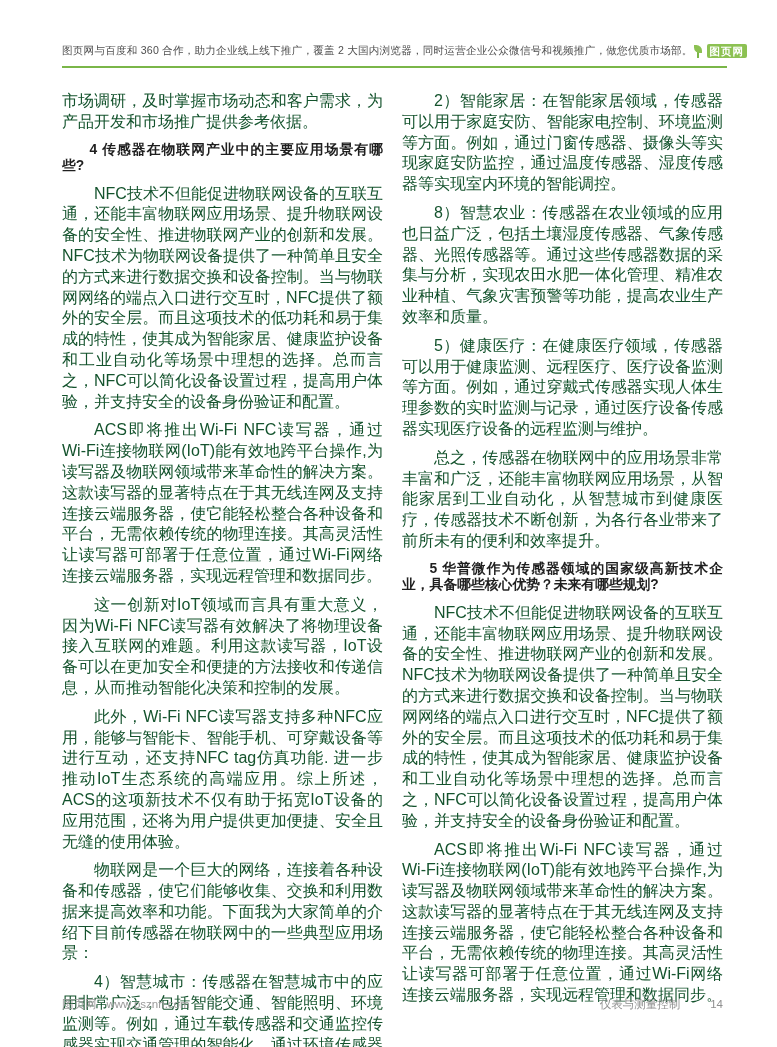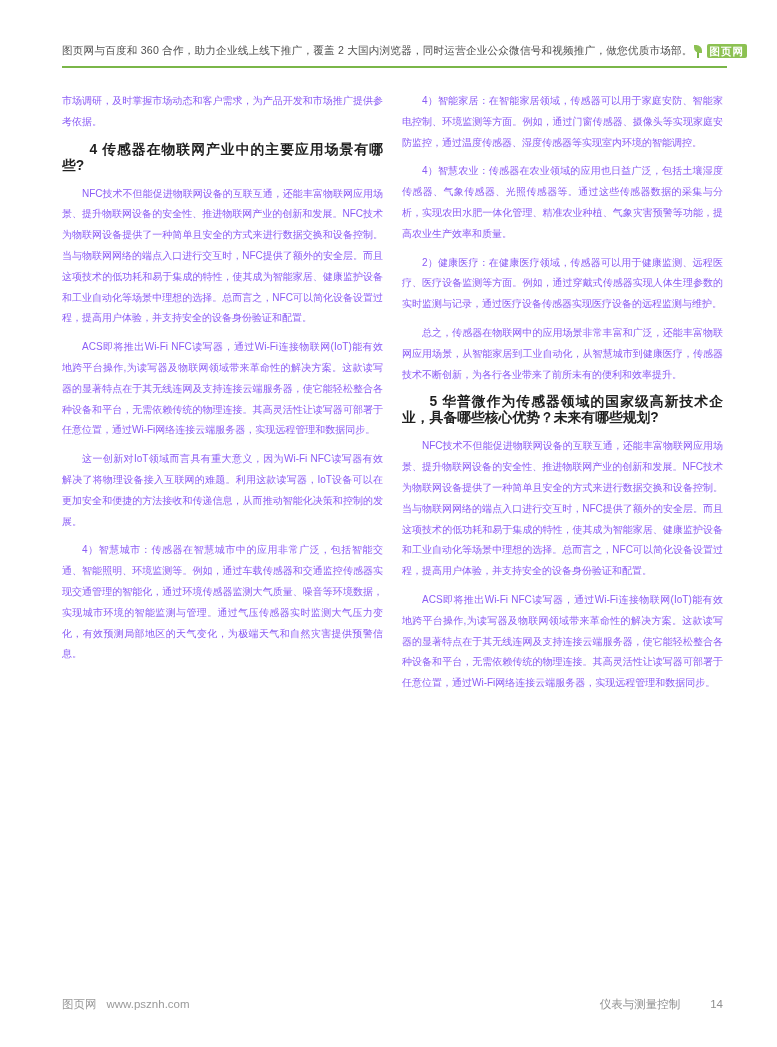--- a/index.html
+++ b/index.html
@@ -72,23 +72,23 @@
   }
   
   .main {
     position: absolute;
     top: 91px; left: 62px; right: 54px;
     display: flex;
     gap: 19px;
   }
   .col { flex: 1 1 0; min-width: 0; }
   .body-p {
-    font-size: 10px;
+    font-size: 16px;
     line-height: 20.8px;
-    color: #8b5cf6;
+    color: #14532d;
     text-align: justify;
     text-indent: 2em;
     margin-bottom: 8px;
   }
   .body-p.no-indent { text-indent: 0; }
   .q-heading {
     font-size: 13.8px;
     font-weight: bold;
     color: #1f1f1f;
     line-height: 16px;
@@ -137,27 +137,29 @@
   </div>
 
   <div class="main">
 
     <div class="col">
       <p class="body-p no-indent">市场调研，及时掌握市场动态和客户需求，为产品开发和市场推广提供参考依据。</p>
       <p class="q-heading">4 传感器在物联网产业中的主要应用场景有哪些?</p>
       <p class="body-p">NFC技术不但能促进物联网设备的互联互通，还能丰富物联网应用场景、提升物联网设备的安全性、推进物联网产业的创新和发展。NFC技术为物联网设备提供了一种简单且安全的方式来进行数据交换和设备控制。当与物联网网络的端点入口进行交互时，NFC提供了额外的安全层。而且这项技术的低功耗和易于集成的特性，使其成为智能家居、健康监护设备和工业自动化等场景中理想的选择。总而言之，NFC可以简化设备设置过程，提高用户体验，并支持安全的设备身份验证和配置。</p>
       <p class="body-p">ACS即将推出Wi-Fi NFC读写器，通过Wi-Fi连接物联网(IoT)能有效地跨平台操作,为读写器及物联网领域带来革命性的解决方案。这款读写器的显著特点在于其无线连网及支持连接云端服务器，使它能轻松整合各种设备和平台，无需依赖传统的物理连接。其高灵活性让读写器可部署于任意位置，通过Wi-Fi网络连接云端服务器，实现远程管理和数据同步。</p>
       <p class="body-p">这一创新对IoT领域而言具有重大意义，因为Wi-Fi NFC读写器有效解决了将物理设备接入互联网的难题。利用这款读写器，IoT设备可以在更加安全和便捷的方法接收和传递信息，从而推动智能化决策和控制的发展。</p>
+      <p class="body-p">此外，Wi-Fi NFC读写器支持多种NFC应用，能够与智能卡、智能手机、可穿戴设备等进行互动，还支持NFC tag仿真功能. 进一步推动IoT生态系统的高端应用。综上所述，ACS的这项新技术不仅有助于拓宽IoT设备的应用范围，还将为用户提供更加便捷、安全且无缝的使用体验。</p>
+      <p class="body-p">物联网是一个巨大的网络，连接着各种设备和传感器，使它们能够收集、交换和利用数据来提高效率和功能。下面我为大家简单的介绍下目前传感器在物联网中的一些典型应用场景：</p>
       <p class="body-p">4）智慧城市：传感器在智慧城市中的应用非常广泛，包括智能交通、智能照明、环境监测等。例如，通过车载传感器和交通监控传感器实现交通管理的智能化，通过环境传感器监测大气质量、噪音等环境数据，实现城市环境的智能监测与管理。通过气压传感器实时监测大气压力变化，有效预测局部地区的天气变化，为极端天气和自然灾害提供预警信息。</p>
     </div>
 
     <div class="col">
-      <p class="body-p">4）智能家居：在智能家居领域，传感器可以用于家庭安防、智能家电控制、环境监测等方面。例如，通过门窗传感器、摄像头等实现家庭安防监控，通过温度传感器、湿度传感器等实现室内环境的智能调控。</p>
-      <p class="body-p">4）智慧农业：传感器在农业领域的应用也日益广泛，包括土壤湿度传感器、气象传感器、光照传感器等。通过这些传感器数据的采集与分析，实现农田水肥一体化管理、精准农业种植、气象灾害预警等功能，提高农业生产效率和质量。</p>
-      <p class="body-p">2）健康医疗：在健康医疗领域，传感器可以用于健康监测、远程医疗、医疗设备监测等方面。例如，通过穿戴式传感器实现人体生理参数的实时监测与记录，通过医疗设备传感器实现医疗设备的远程监测与维护。</p>
+      <p class="body-p">2）智能家居：在智能家居领域，传感器可以用于家庭安防、智能家电控制、环境监测等方面。例如，通过门窗传感器、摄像头等实现家庭安防监控，通过温度传感器、湿度传感器等实现室内环境的智能调控。</p>
+      <p class="body-p">8）智慧农业：传感器在农业领域的应用也日益广泛，包括土壤湿度传感器、气象传感器、光照传感器等。通过这些传感器数据的采集与分析，实现农田水肥一体化管理、精准农业种植、气象灾害预警等功能，提高农业生产效率和质量。</p>
+      <p class="body-p">5）健康医疗：在健康医疗领域，传感器可以用于健康监测、远程医疗、医疗设备监测等方面。例如，通过穿戴式传感器实现人体生理参数的实时监测与记录，通过医疗设备传感器实现医疗设备的远程监测与维护。</p>
       <p class="body-p">总之，传感器在物联网中的应用场景非常丰富和广泛，还能丰富物联网应用场景，从智能家居到工业自动化，从智慧城市到健康医疗，传感器技术不断创新，为各行各业带来了前所未有的便利和效率提升。</p>
       <p class="q-heading">5 华普微作为传感器领域的国家级高新技术企业，具备哪些核心优势？未来有哪些规划?</p>
       <p class="body-p">NFC技术不但能促进物联网设备的互联互通，还能丰富物联网应用场景、提升物联网设备的安全性、推进物联网产业的创新和发展。NFC技术为物联网设备提供了一种简单且安全的方式来进行数据交换和设备控制。当与物联网网络的端点入口进行交互时，NFC提供了额外的安全层。而且这项技术的低功耗和易于集成的特性，使其成为智能家居、健康监护设备和工业自动化等场景中理想的选择。总而言之，NFC可以简化设备设置过程，提高用户体验，并支持安全的设备身份验证和配置。</p>
       <p class="body-p">ACS即将推出Wi-Fi NFC读写器，通过Wi-Fi连接物联网(IoT)能有效地跨平台操作,为读写器及物联网领域带来革命性的解决方案。这款读写器的显著特点在于其无线连网及支持连接云端服务器，使它能轻松整合各种设备和平台，无需依赖传统的物理连接。其高灵活性让读写器可部署于任意位置，通过Wi-Fi网络连接云端服务器，实现远程管理和数据同步。</p>
     </div>
 
   </div>
 
   <div class="footer">
     <div class="footer-left">

